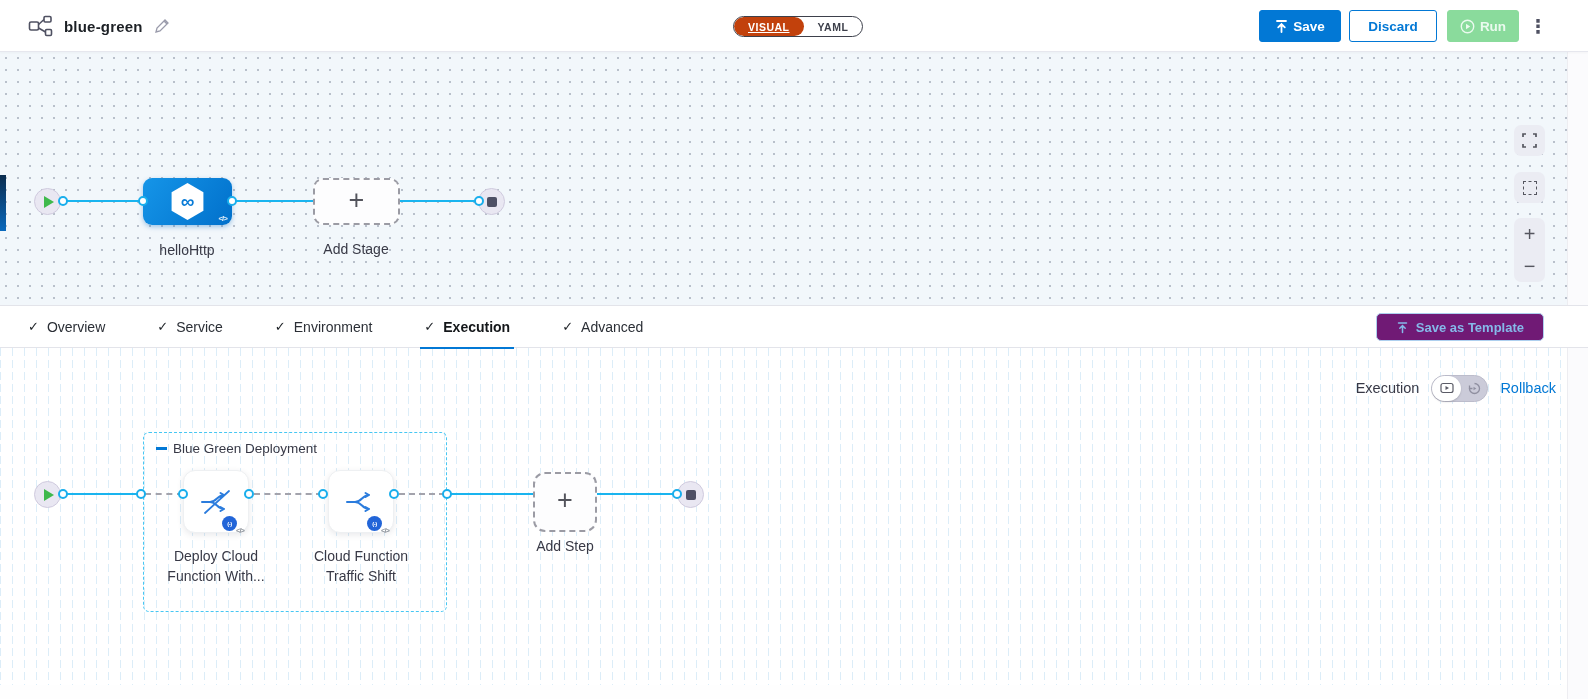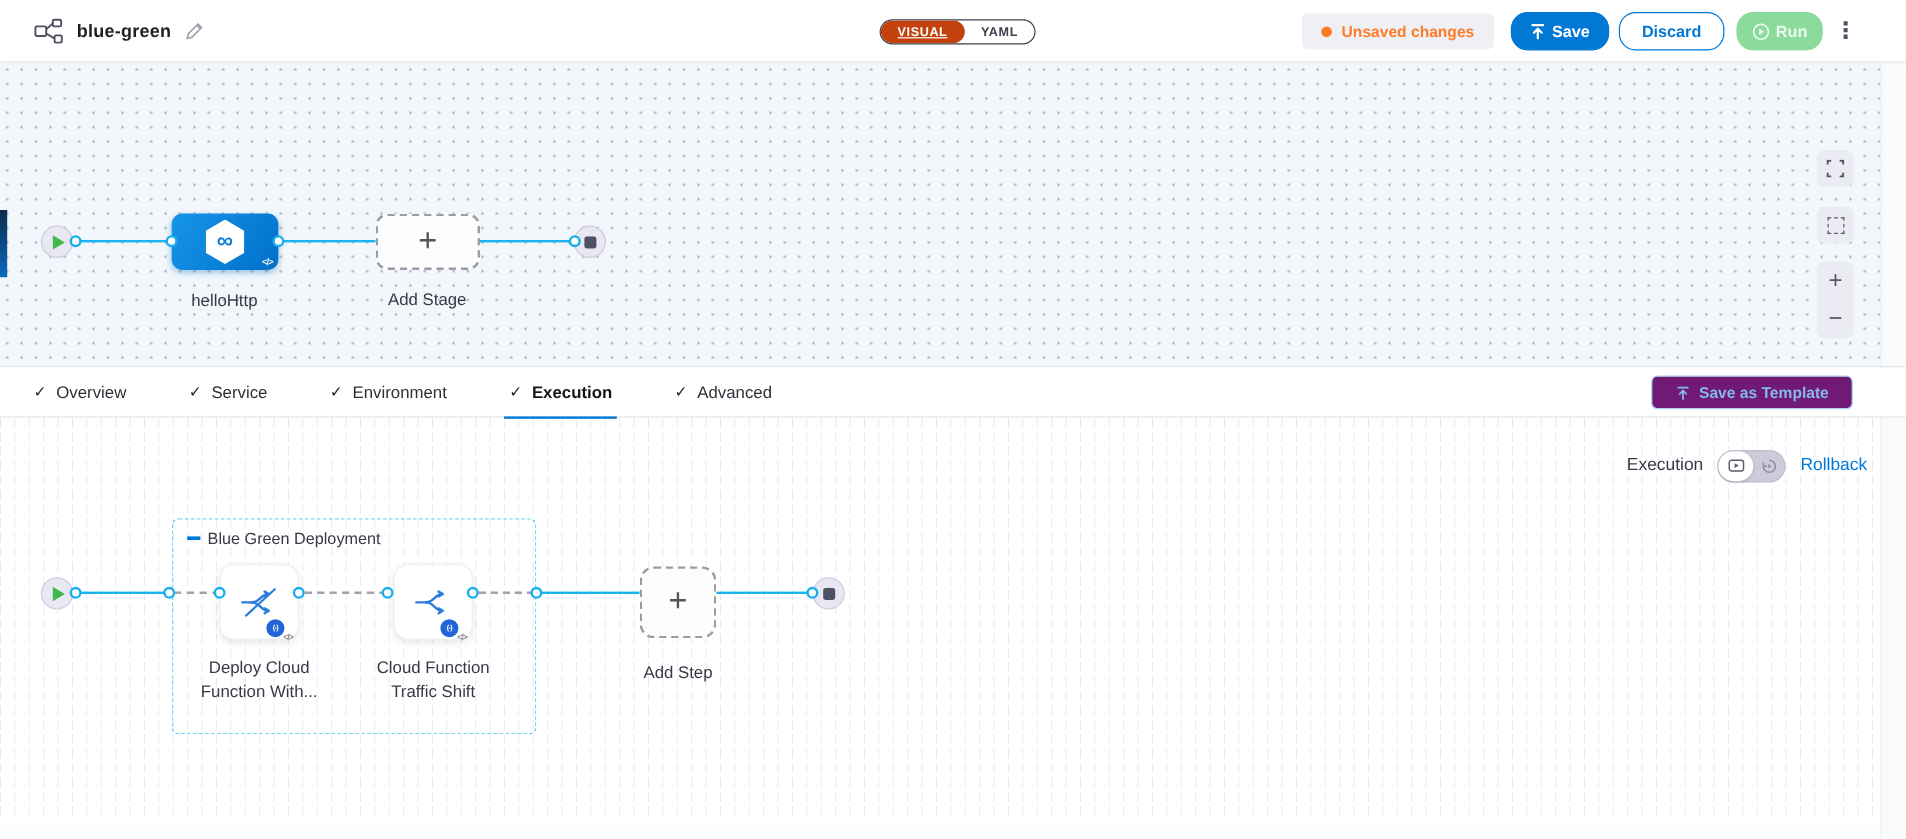--- a/index.html
+++ b/index.html
@@ -14,21 +14,21 @@
 
   .view-toggle { position:absolute; left:733px; top:16px; height:21px; display:flex; border:1.5px solid #3d404b; border-radius:11px; overflow:hidden; background:#fff; }
   .view-seg { font-size:10.5px; font-weight:bold; letter-spacing:.5px; padding:0 14px; display:flex; align-items:center; cursor:pointer; }
   .view-seg.active { background:#c2410c; color:#fff; border-radius:10px;text-decoration:underline; }
   .view-seg.inactive { color:#3d404b; }
 
   .unsaved-badge { position:absolute; left:1085px; top:11px; height:30px; background:#eff0f6; border-radius:5px; display:flex; align-items:center; gap:8px; padding:0 16px; }
   .unsaved-dot { width:9px; height:9px; border-radius:50%; background:#ff7b26; }
   .unsaved-text { font-size:13px; font-weight:bold; color:#ff7b26; }
 
-  .btn { position:absolute; top:10px; height:32px; border-radius:14px; display:flex; align-items:center; justify-content:center; gap:5px; font-size:13.5px; font-weight:bold; cursor:pointer; }
+  .btn { position:absolute; top:10px; height:32px; border-radius:3px; display:flex; align-items:center; justify-content:center; gap:5px; font-size:13.5px; font-weight:bold; cursor:pointer; }
   .btn-save { left:1259px; width:82px; background:#0278d5; color:#fff; border:1px solid #0278d5; }
   .btn-discard { left:1349px; width:88px; background:#fff; color:#0278d5; border:1.5px solid #0278d5; }
   .btn-run { left:1447px; width:72px; background:#8adb9c; color:#eafaee; border:1px solid #8adb9c; }
   .kebab { position:absolute; left:1528px; top:12px; width:20px; height:28px; display:flex; align-items:center; justify-content:center; font-size:19px; font-weight:bold; color:#4f5162; cursor:pointer; letter-spacing:0; }
 
   
   .stage-canvas { position:absolute; left:0; top:52px; width:1588px; height:253px;
     background-color:#f2f7fb;
     background-image: radial-gradient(circle, #b9c0cb 1px, rgba(0,0,0,0) 1.3px);
     background-size:12px 12px; }
@@ -108,24 +108,20 @@
         <path d="M3 14 l1-4 8-8 3 3-8 8-4 1z M11 3l3 3"></path>
       </svg>
     </span>
   </div>
 
   <div class="view-toggle">
     <div class="view-seg active">VISUAL</div>
     <div class="view-seg inactive">YAML</div>
   </div>
 
-  <div class="unsaved-badge">
-    <span class="unsaved-dot"></span>
-    <span class="unsaved-text">Unsaved changes</span>
-  </div>
 
   <div class="btn btn-save">
     <svg width="13" height="14" viewBox="0 0 13 14" fill="none" stroke="#fff" stroke-width="1.8" stroke-linecap="round">
       <path d="M2 2h9 M6.5 5v8 M3.2 8.3 L6.5 5l3.3 3.3"></path>
     </svg>
     <span>Save</span>
   </div>
   <div class="btn btn-discard">
     <span>Discard</span>
   </div>
@@ -283,21 +279,21 @@
   <div class="step-label" style="left:295px; top:198px;">Cloud Function Traffic Shift</div>
 
   <div class="wire-dashed" style="left:399px; top:145px; width:46px;"></div>
   <div class="dot" style="left:442px; top:141px;"></div>
 
   <div class="wire" style="left:450px; top:145px; width:83px;"></div>
 
   <div class="add-box" style="left:533px; top:124px; width:64px; height:60px; border-radius:12px;">
     <span class="plus-glyph">+</span>
   </div>
-  <div class="node-label" style="left:500px; top:204px; width:130px;">Add Step</div>
+  <div class="node-label" style="left:500px; top:190px; width:130px;">Add Step</div>
 
   <div class="wire" style="left:597px; top:145px; width:80px;"></div>
   <div class="dot" style="left:672px; top:141px;"></div>
 
   <div class="node-circle" style="left:677px; top:133px;">
     <div class="stop-sq"></div>
   </div>
 
   <div class="exec-bottom-mask"></div>
 </div>

